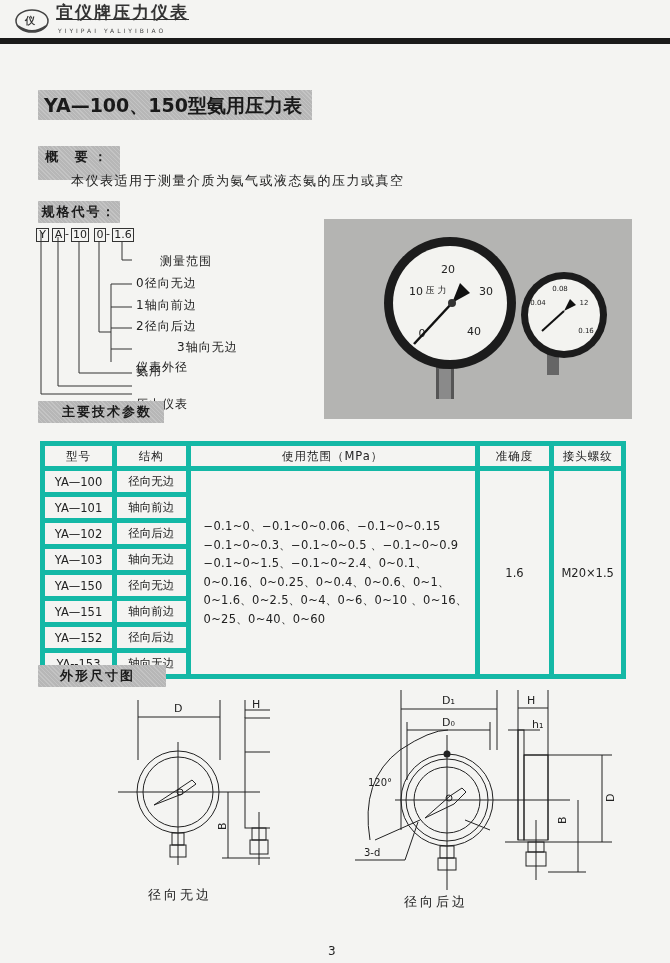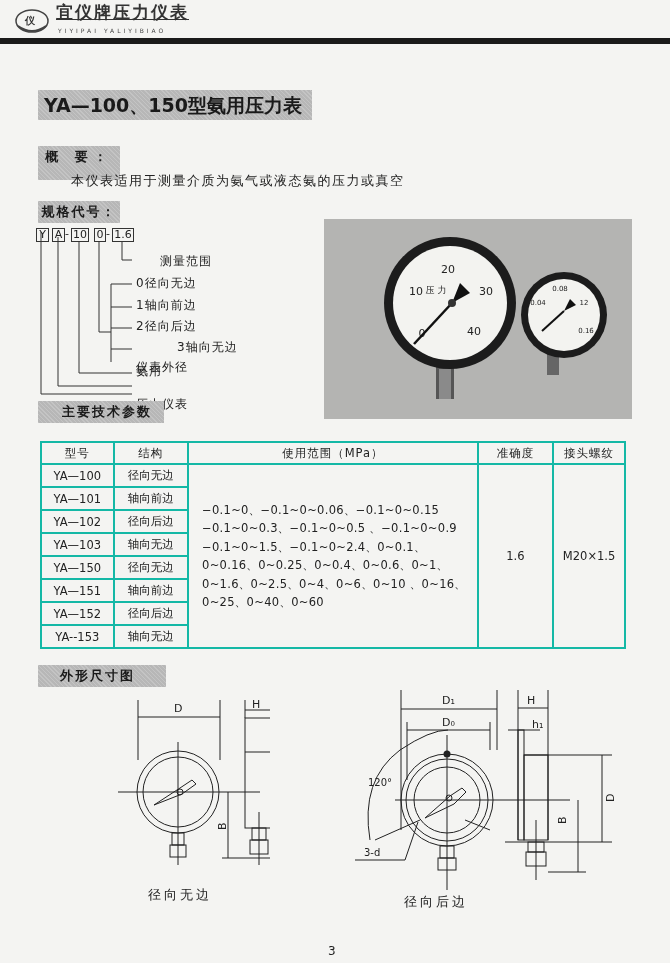--- a/index.html
+++ b/index.html
@@ -19,21 +19,21 @@
   .t-param{left:38px;top:401px;width:126px;height:22px;font-size:13px;line-height:22px;padding-left:24px;box-sizing:border-box;letter-spacing:2px;}
   .t-dim{left:38px;top:665px;width:128px;height:22px;font-size:13px;line-height:22px;padding-left:22px;box-sizing:border-box;letter-spacing:2px;}
   
   .code-diagram{left:36px;top:228px;width:260px;height:170px;}
   .code-diagram .lbl{position:absolute;font-size:12px;letter-spacing:1px;color:#222;}
   .box{position:absolute;border:1px solid #333;font-size:11px;height:12px;line-height:12px;text-align:center;top:0;}
   
   .photo{left:324px;top:219px;width:308px;height:200px;background:#b5b5b5;}
   
   table.spec{position:absolute;left:40px;top:441px;width:586px;border-collapse:collapse;font-size:11.5px;}
-  table.spec td,table.spec th{border:2px solid #14b8a6;height:21px;padding:0;text-align:center;font-weight:normal;}
+  table.spec td,table.spec th{border:5px solid #14b8a6;height:21px;padding:0;text-align:center;font-weight:normal;}
   table.spec th{height:20px;letter-spacing:1px;}
   table.spec td.range{text-align:left;padding-left:13px;line-height:18.5px;letter-spacing:.3px;}
   .cap{font-size:13px;letter-spacing:3px;}
   .pageno{left:328px;top:944px;font-size:12px;}
 </style>
 </head>
 <body>
 
 <svg class="abs logo" viewBox="0 0 36 28">
   <ellipse cx="18" cy="15" rx="16" ry="11" fill="none" stroke="#444" stroke-width="1.5"></ellipse>

